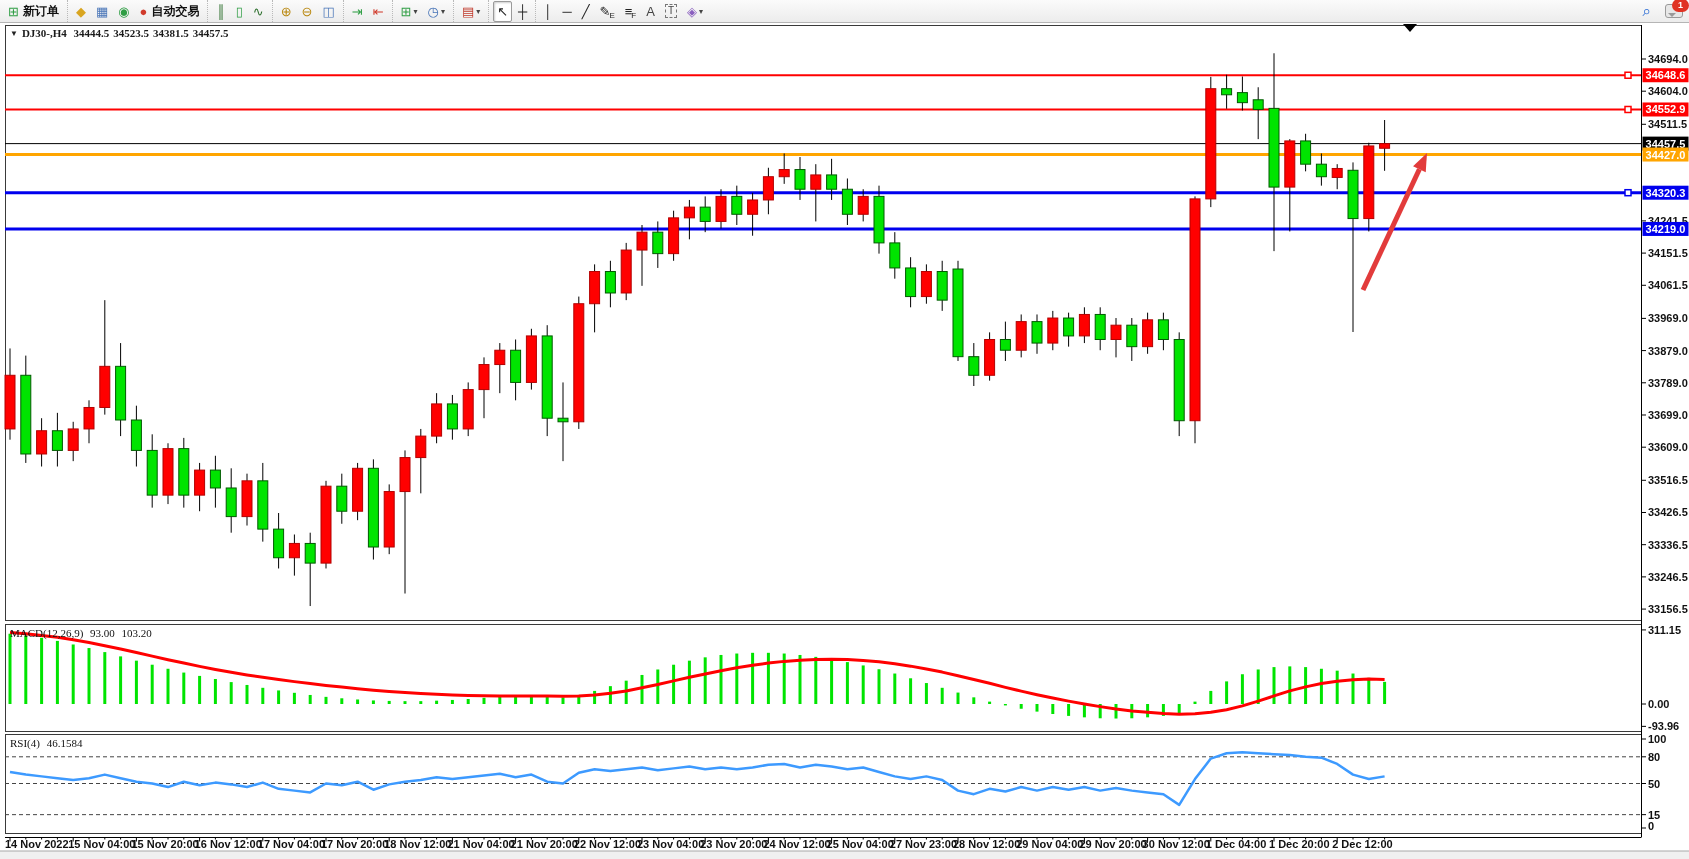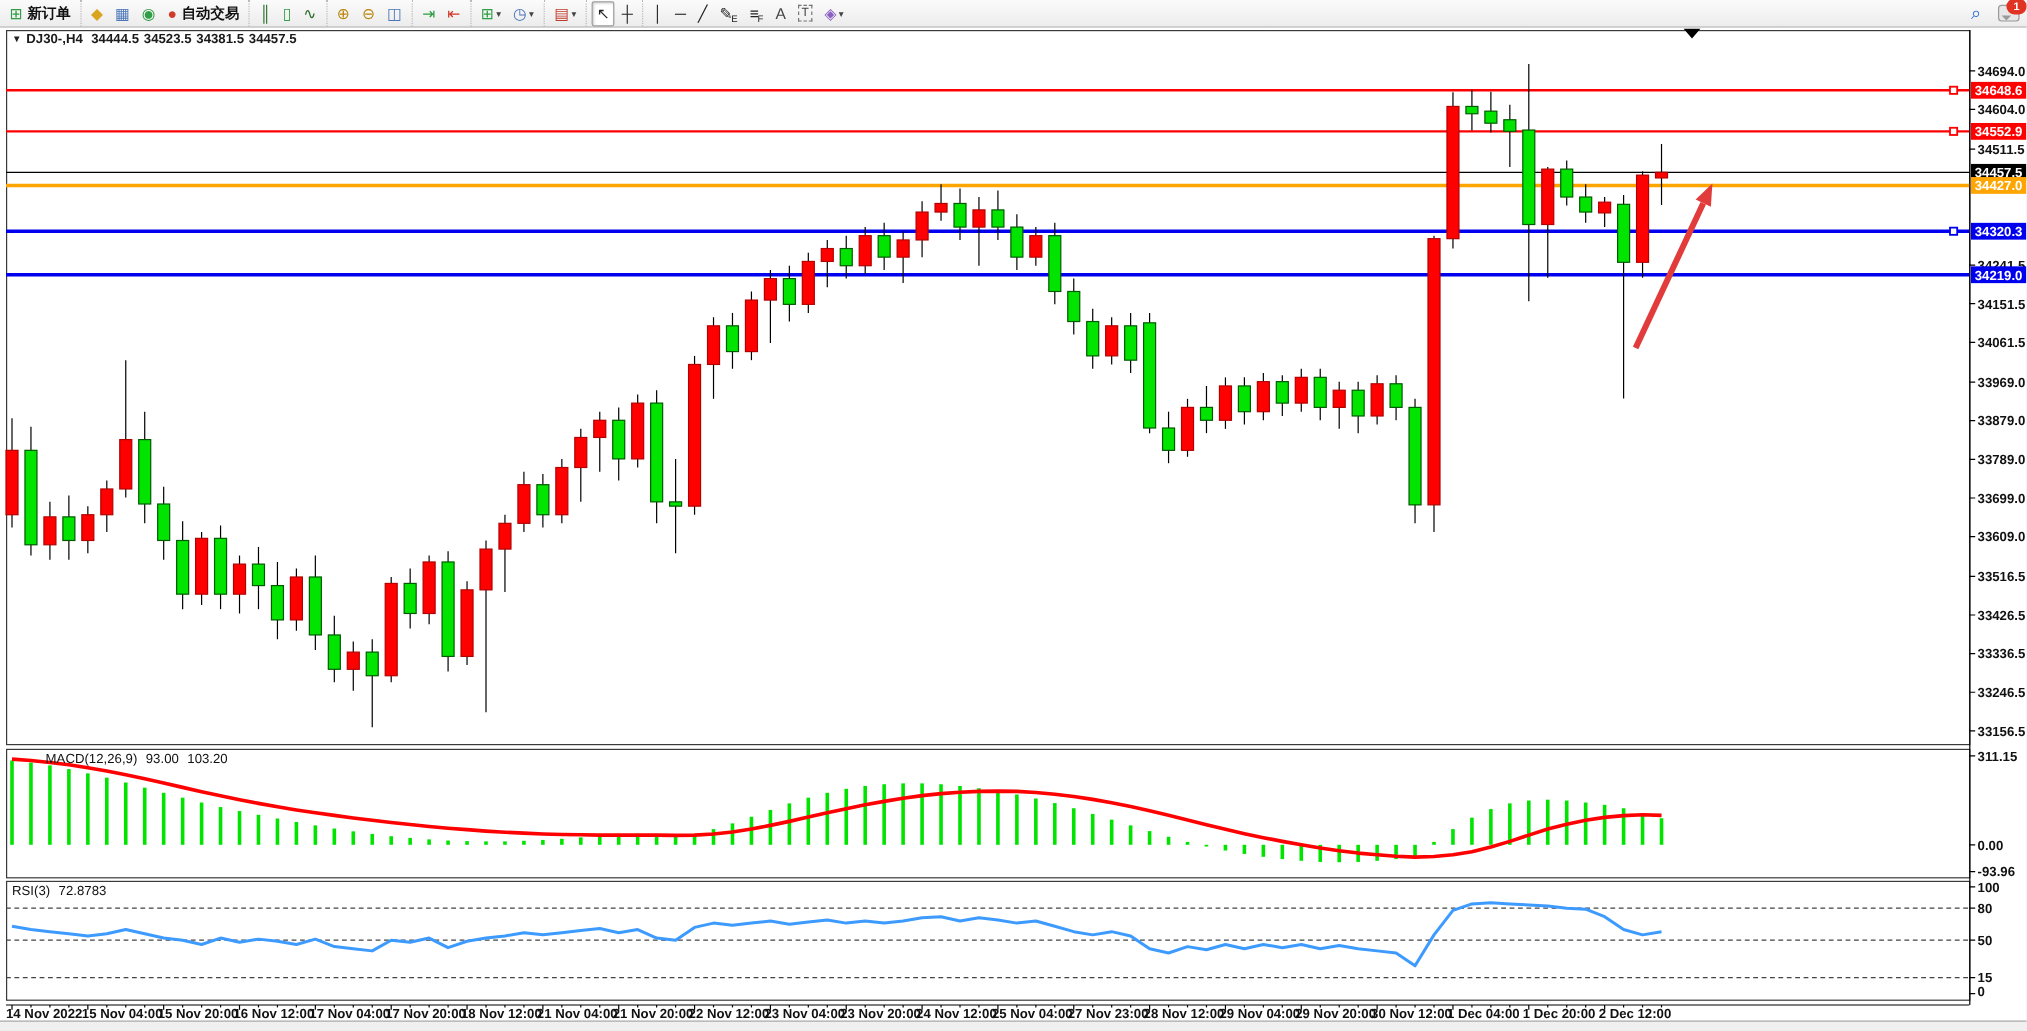--- a/index.html
+++ b/index.html
@@ -23,24 +23,24 @@
   .tbtn.active{background:#fff;border:1px solid #9a9a9a;box-shadow:inset 1px 1px 2px #cfcfcf;}
   .tbtn.boxed .glyph{border:1px dashed #777;padding:0 2px;line-height:12px;font-size:10px;}
   .tf .tbtn{font-size:11px;color:#333;padding:0 5px;}
   .toolbar-right{position:absolute;right:6px;top:0;height:22px;display:flex;align-items:center;z-index:6;}
   .searchg{font-size:15px;color:#2a6bd4;margin-right:14px;}
   .bubble{position:relative;width:16px;height:12px;background:#e7e7e7;border:1px solid #9a9a9a;border-radius:3px;}
   .bubble:after{content:"";position:absolute;left:2px;bottom:-4px;border:4px solid transparent;border-top-color:#9a9a9a;}
   .badge{position:absolute;right:-7px;top:-6px;min-width:13px;height:13px;border-radius:8px;
     background:#e03324;color:#fff;font-size:9px;font-weight:bold;text-align:center;line-height:13px;padding:0 2px;}
   
-  .ovl{position:absolute;z-index:3;color:#111;font-size:11px;white-space:nowrap;}
+  .ovl{position:absolute;z-index:3;color:#111;font-size:11px;white-space:nowrap;font-family:Liberation Serif, serif;}
   #chart-title{left:10px;top:27px;font-weight:bold;color:#1a1a1a;}
   #chart-title .tri{font-size:8px;vertical-align:1px;margin-right:4px;color:#222;}
-  #macd-label{left:10px;top:627px;margin-left:28px;}
+  #macd-label{left:10px;top:627px;}
   #rsi-label{left:10px;top:737px;}
   .ovl span{margin-right:4px;}
 </style>
 </head>
 <body>
 
 <div class="app">
 
   <div class="toolbar">
     <div id="toolbar-groups" style="display:flex;align-items:center;height:22px;">
@@ -162,22 +162,22 @@
     <span>34444.5</span><span>34523.5</span><span>34381.5</span><span>34457.5</span>
   </div>
 
   <div id="macd-label" class="ovl">
     <span>MACD(12,26,9)</span>
     <span>93.00</span>
     <span>103.20</span>
   </div>
 
   <div id="rsi-label" class="ovl">
-    <span>RSI(3)</span>
-    <span>72.8783</span>
+    <span>RSI(4)</span>
+    <span>46.1584</span>
   </div>
 
   <svg id="chart-svg" width="1689" height="859" style="position:absolute;left:0;top:0;z-index:1;">
       <rect x="0" y="22" width="1689" height="829" fill="#ffffff"></rect>
       <rect x="0" y="851" width="1689" height="8" fill="#f0f0f0"></rect>
       <line x1="0" y1="851" x2="1689" y2="851" stroke="#a8a8a8" stroke-width="1"></line>
       <rect x="5.5" y="25.5" width="1636" height="595" fill="none" stroke="#3a3a3a"></rect>
       <rect x="5.5" y="624.5" width="1636" height="107" fill="none" stroke="#3a3a3a"></rect>
       <rect x="5.5" y="734.5" width="1636" height="99" fill="none" stroke="#3a3a3a"></rect>
       <line x1="1641.5" y1="25" x2="1641.5" y2="837.5" stroke="#000" stroke-width="1"></line>

